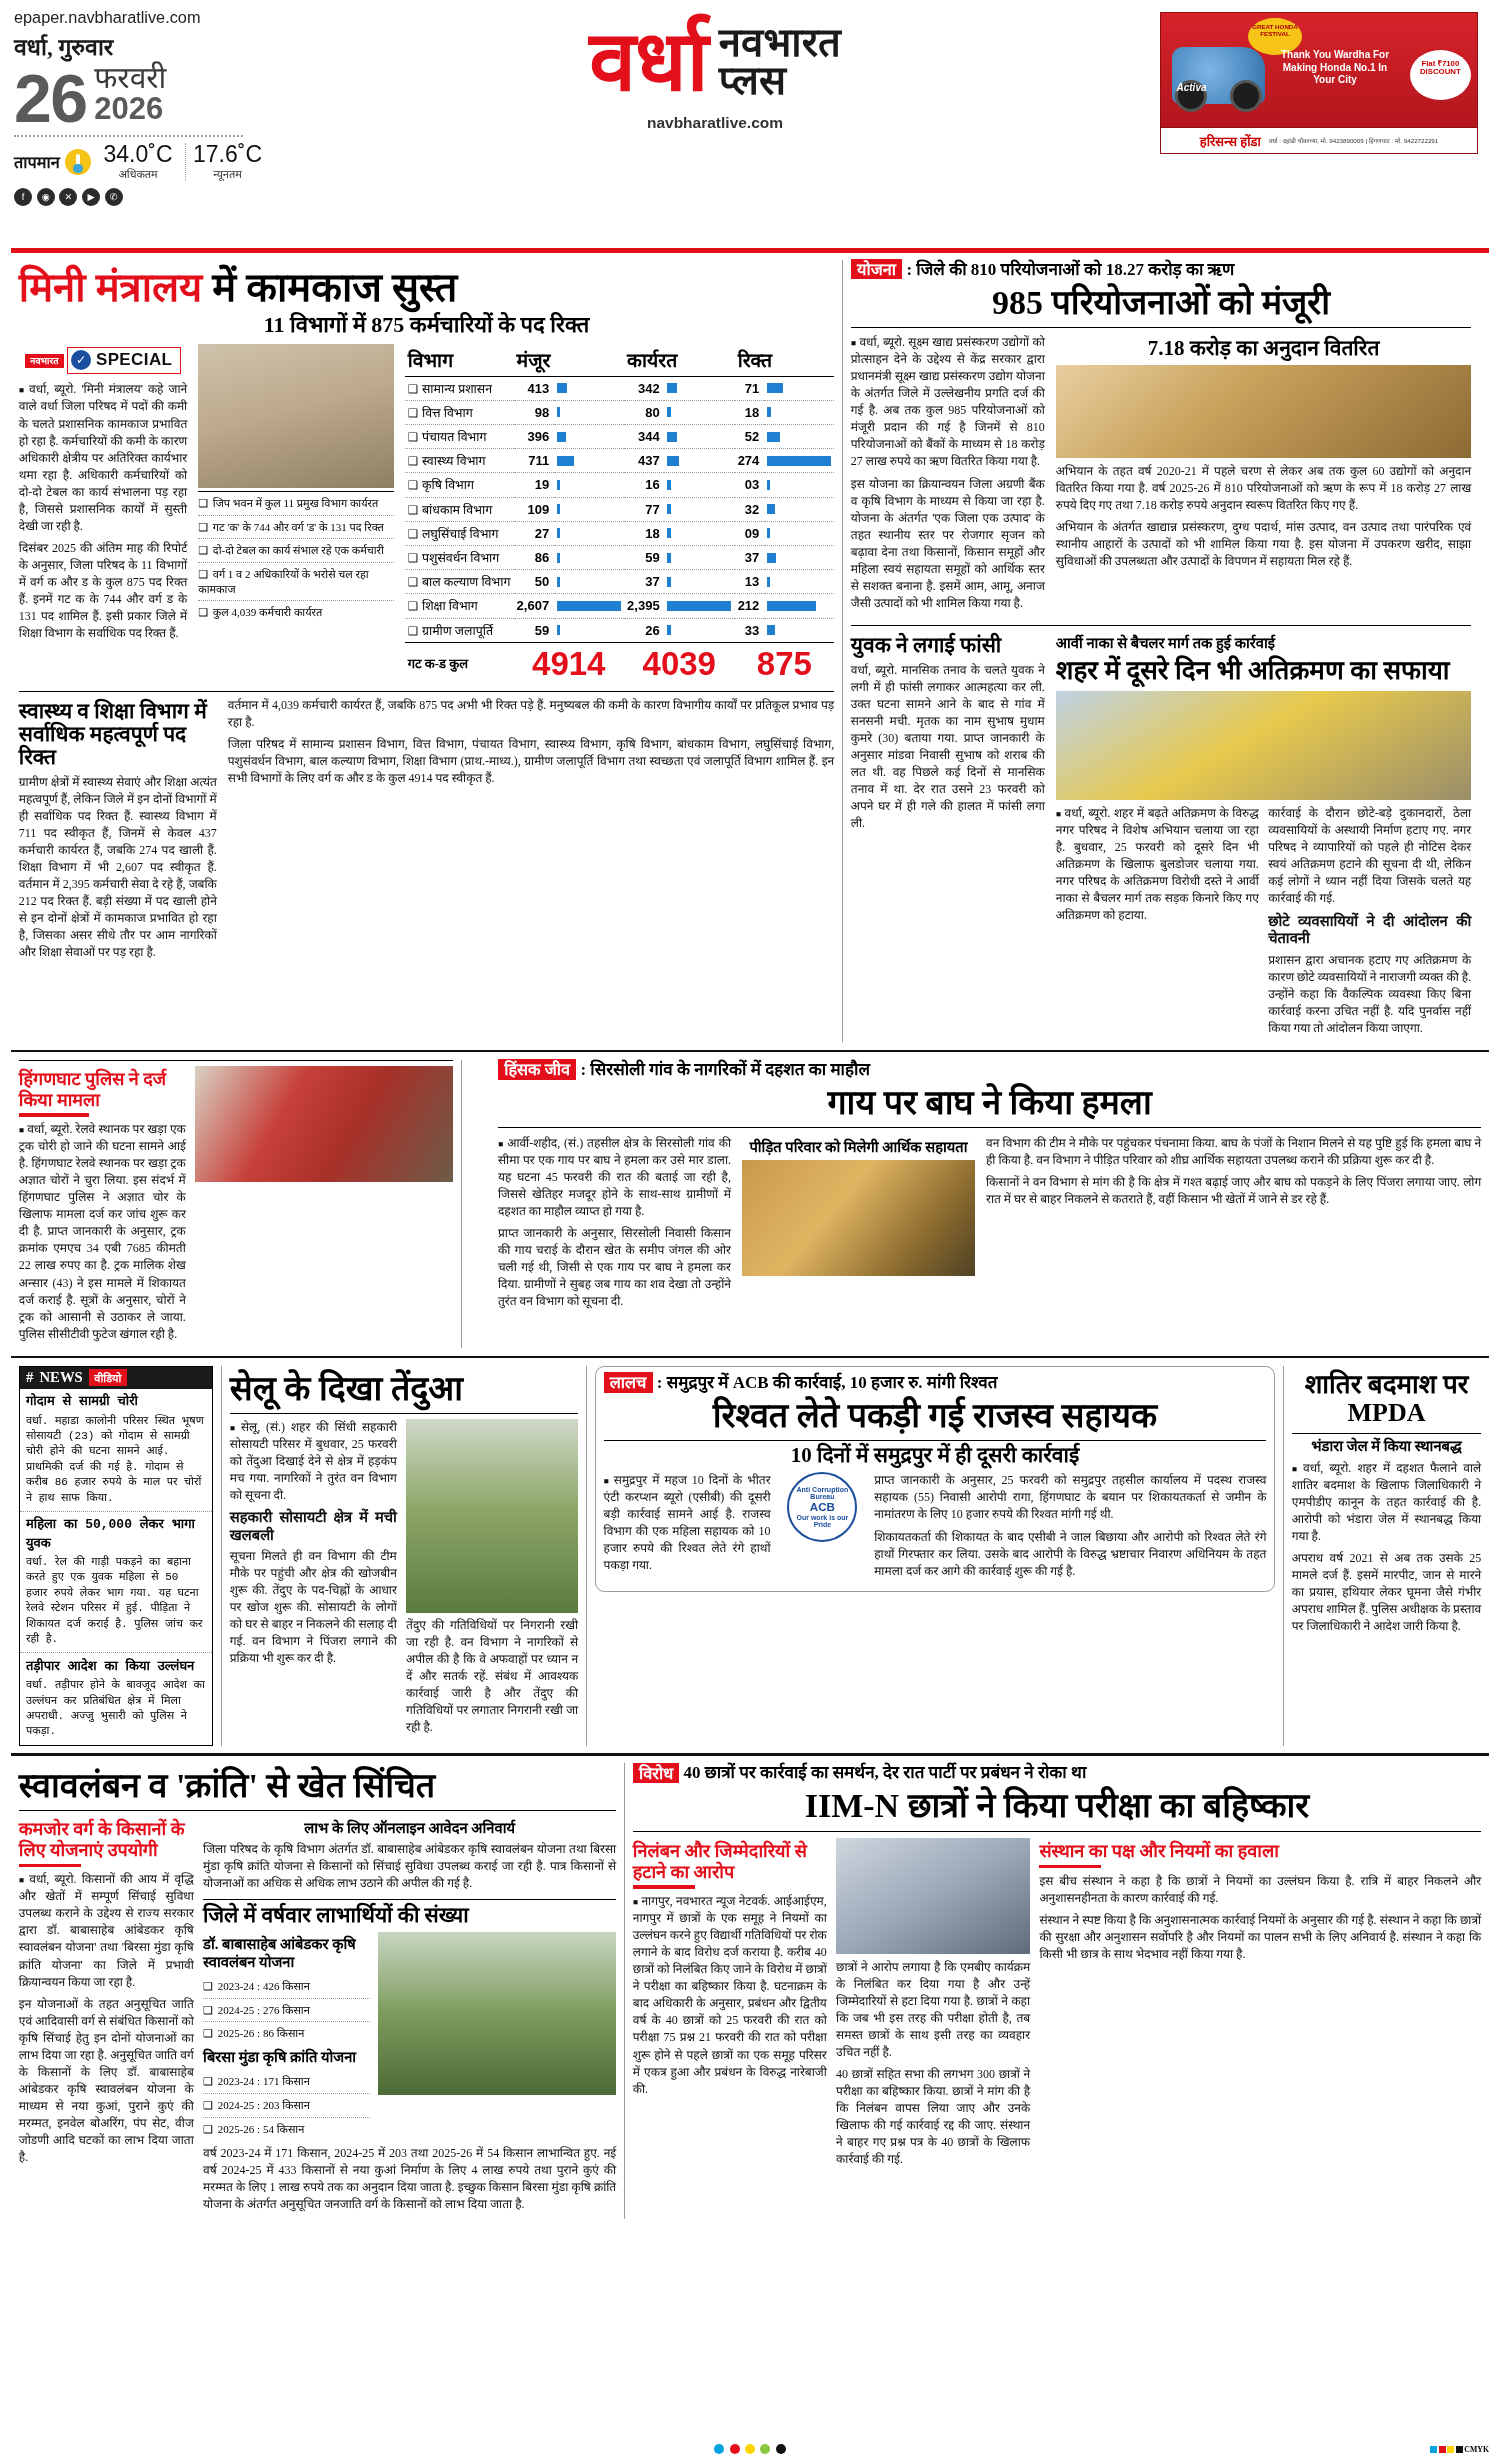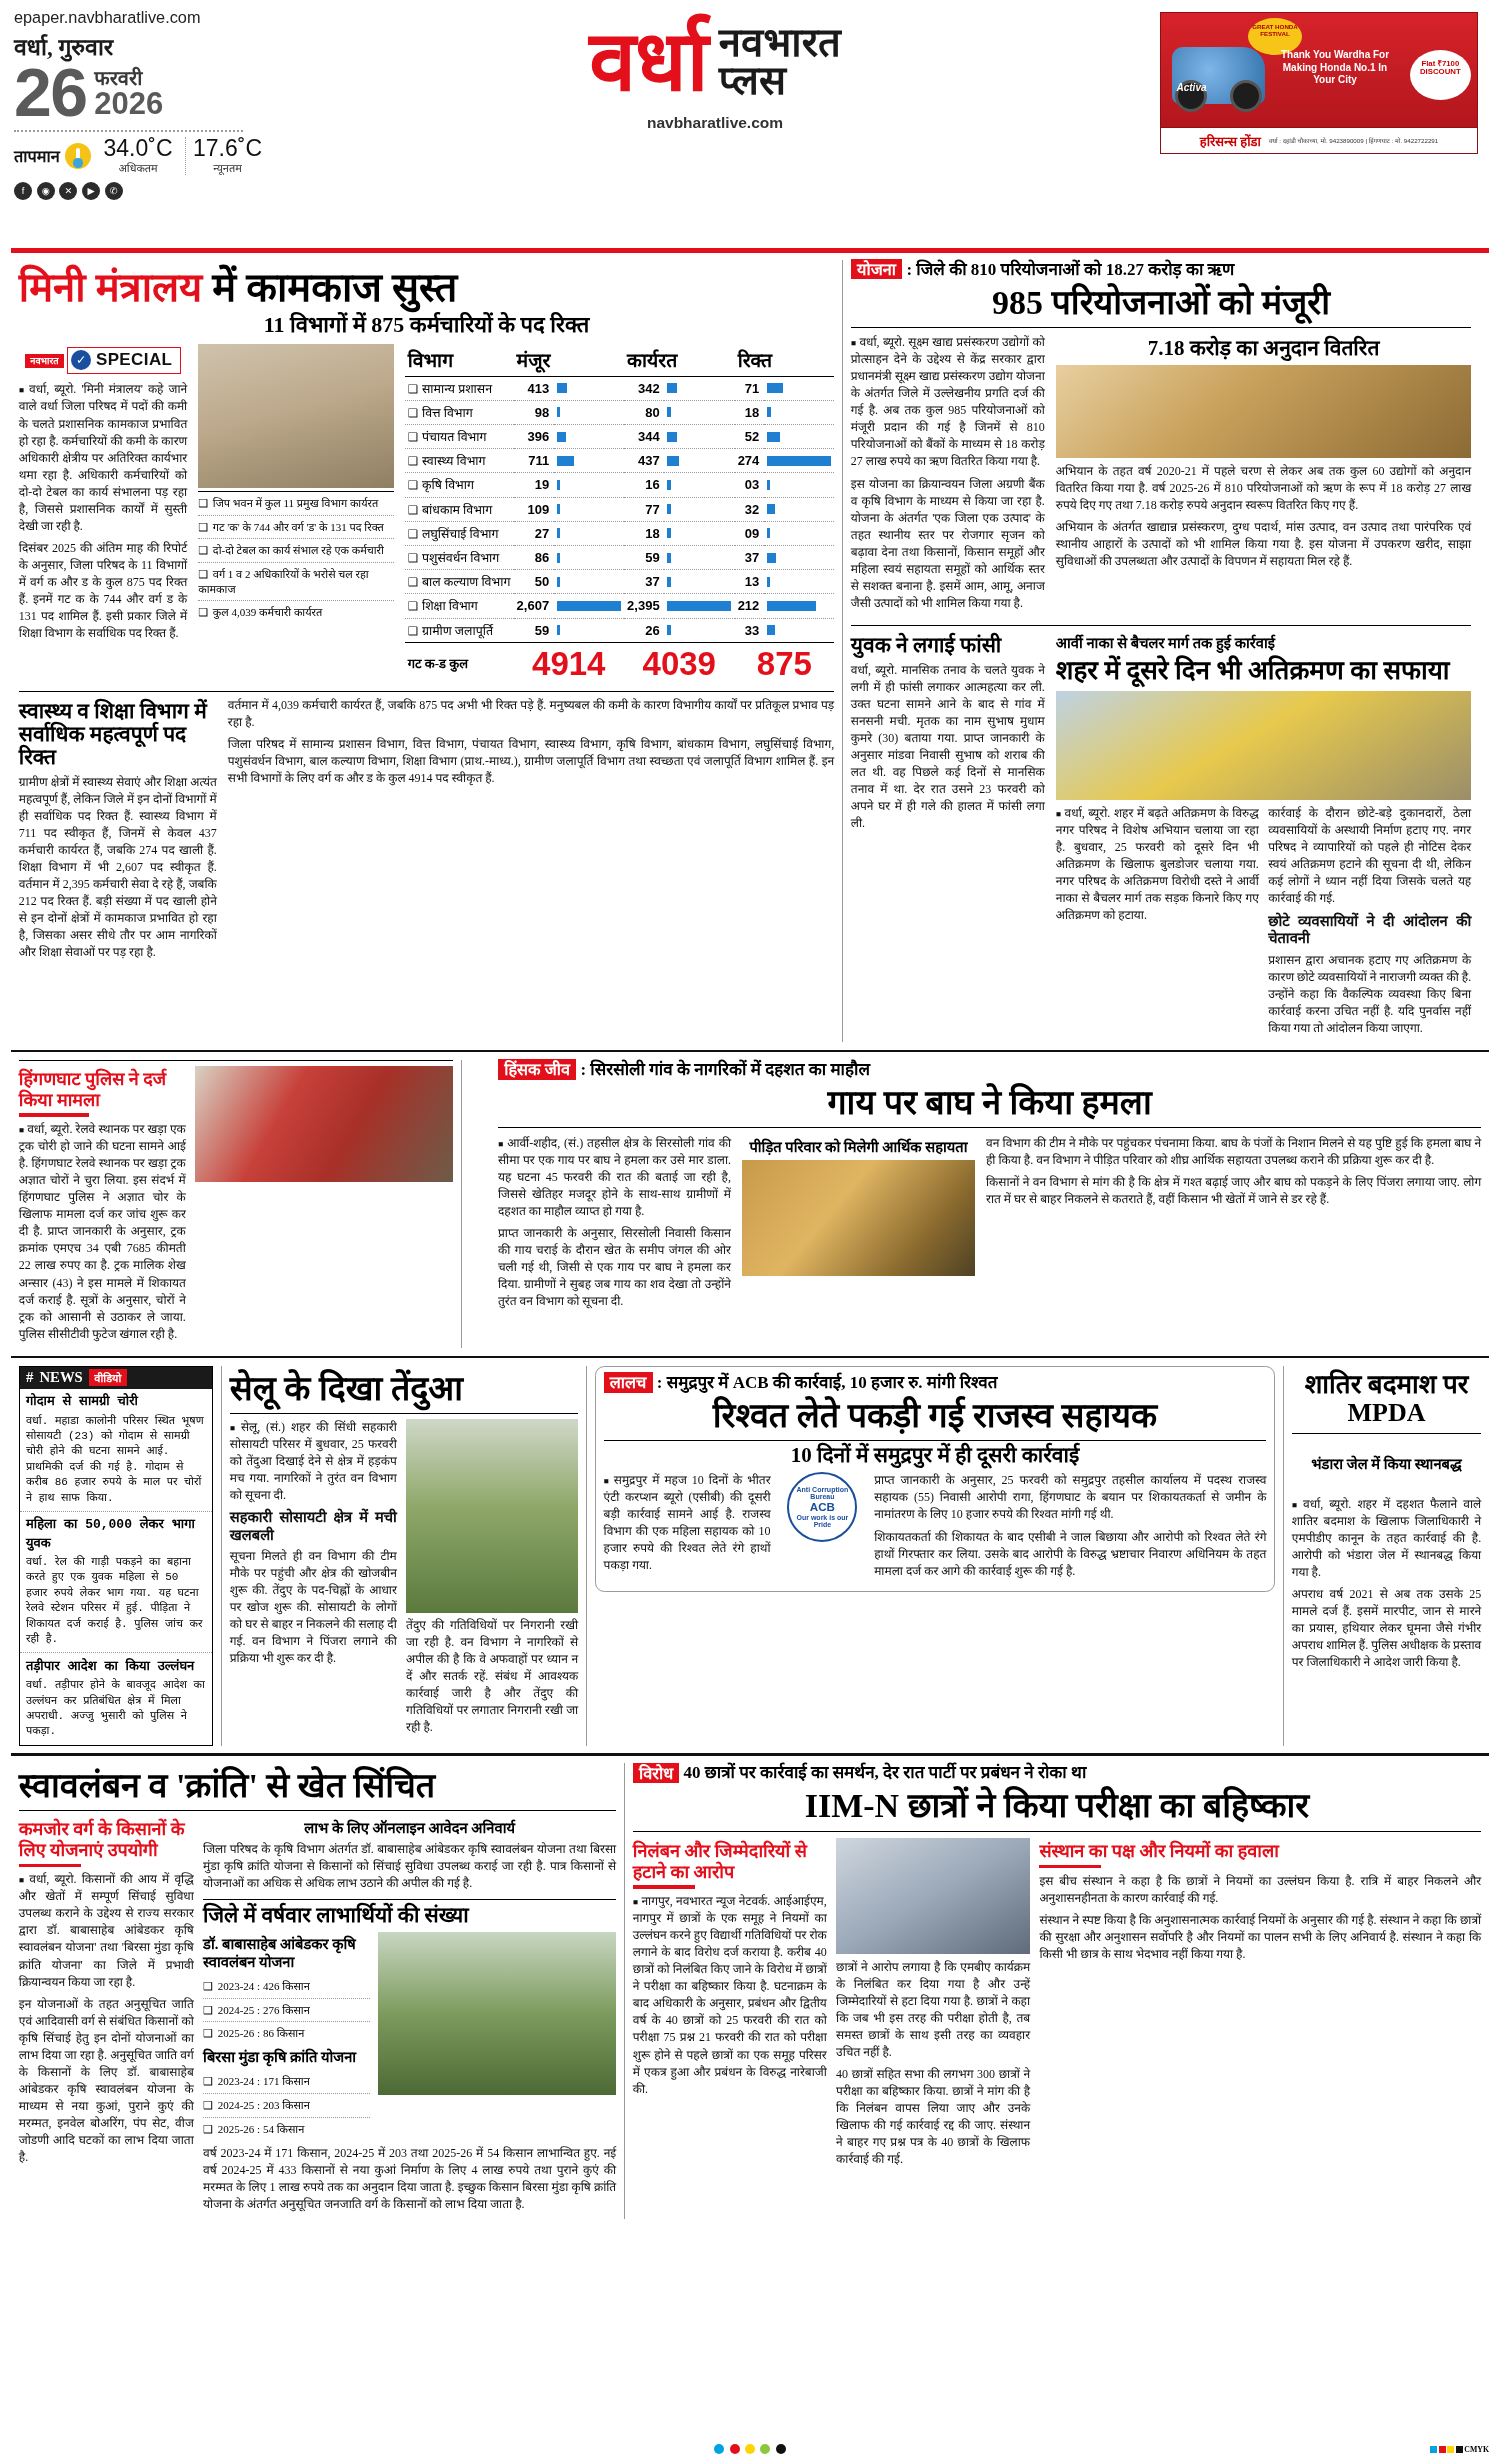--- a/index.html
+++ b/index.html
@@ -15,21 +15,21 @@
   .vline{border-left:0.8px solid #9a9a9a;}
 
   
   .masthead{display:flex;align-items:flex-start;padding:7.8px 14px 0 14px;height:248px;}
   .mh-left{width:256px;}
   .epaper-url{font-family:"Liberation Sans",sans-serif;font-size:16.3px;color:#222;margin-bottom:3.1px;}
   .city-day{font-size:23px;font-weight:bold;color:#1a1a1a;margin-bottom:1.6px;}
   .date-row{display:flex;align-items:flex-end;gap:7.8px;}
   .big-date{font-family:"Liberation Sans",sans-serif;font-size:68px;font-weight:bold;color:#5a5a5a;line-height:.88;letter-spacing:-1.6px;}
   .month-yr{padding-bottom:4.7px;}
-  .month{font-size:20px;font-weight:bold;color:#3a3a3a;line-height:1;}
+  .month{font-size:30px;font-weight:normal;color:#3a3a3a;line-height:1;}
   .year{font-family:"Liberation Sans",sans-serif;font-size:31px;font-weight:bold;color:#5a5a5a;line-height:1;}
   .temp-sep{border-top:2.3px dotted #9b9b9b;margin:6.2px 0 5.4px 0;width:229px;}
   .temp-row{display:flex;align-items:center;gap:5.4px;}
   .temp-label{font-size:16.3px;font-weight:bold;color:#111;}
   .thermo{width:26px;height:26px;border-radius:50%;background:#f5c216;display:flex;align-items:center;justify-content:center;}
   .thermo i{display:block;width:4.7px;height:15.5px;background:#fff;border-radius:2.3px;position:relative;}
   .thermo i:after{content:"";position:absolute;bottom:-3.9px;left:-2.3px;width:9.3px;height:9.3px;border-radius:50%;background:#3ca5d9;}
   .temp-val{font-family:"Liberation Sans",sans-serif;font-size:23px;font-weight:500;color:#111;line-height:1;}
   .temp-sub{font-size:11px;color:#333;text-align:center;}
   .temp-cell{text-align:center;padding:0 7px;}
@@ -595,21 +595,21 @@
             <p>प्राप्त जानकारी के अनुसार, 25 फरवरी को समुद्रपुर तहसील कार्यालय में पदस्थ राजस्व सहायक (55) निवासी आरोपी रागा, हिंगणघाट के बयान पर शिकायतकर्ता से जमीन के नामांतरण के लिए 10 हजार रुपये की रिश्वत मांगी गई थी.</p>
             <p>शिकायतकर्ता की शिकायत के बाद एसीबी ने जाल बिछाया और आरोपी को रिश्वत लेते रंगे हाथों गिरफ्तार कर लिया. उसके बाद आरोपी के विरुद्ध भ्रष्टाचार निवारण अधिनियम के तहत मामला दर्ज कर आगे की कार्रवाई शुरू की गई है.</p>
           </div>
         </div>
       </div>
     </div>
 
     <div class="col vline" style="width:206px;">
       <div class="hl3" style="text-align:center;">शातिर बदमाश पर MPDA</div>
       <div class="rule"></div>
-      <div class="subhead-b" style="text-align:center;margin:22px 0;">भंडारा जेल में किया स्थानबद्ध</div>
+      <div class="subhead-b" style="text-align:center;margin:4px 0;">भंडारा जेल में किया स्थानबद्ध</div>
       <div class="body-text">
         <p class="sq">वर्धा, ब्यूरो. शहर में दहशत फैलाने वाले शातिर बदमाश के खिलाफ जिलाधिकारी ने एमपीडीए कानून के तहत कार्रवाई की है. आरोपी को भंडारा जेल में स्थानबद्ध किया गया है.</p>
         <p>अपराध वर्ष 2021 से अब तक उसके 25 मामले दर्ज हैं. इसमें मारपीट, जान से मारने का प्रयास, हथियार लेकर घूमना जैसे गंभीर अपराध शामिल हैं. पुलिस अधीक्षक के प्रस्ताव पर जिलाधिकारी ने आदेश जारी किया है.</p>
       </div>
     </div>
   </div>
 
   <div class="thickbar" style="height:2.3px;background:#111;margin-top:7.8px;"></div>
   <div class="body-grid" style="margin-top:7.8px;">
 

